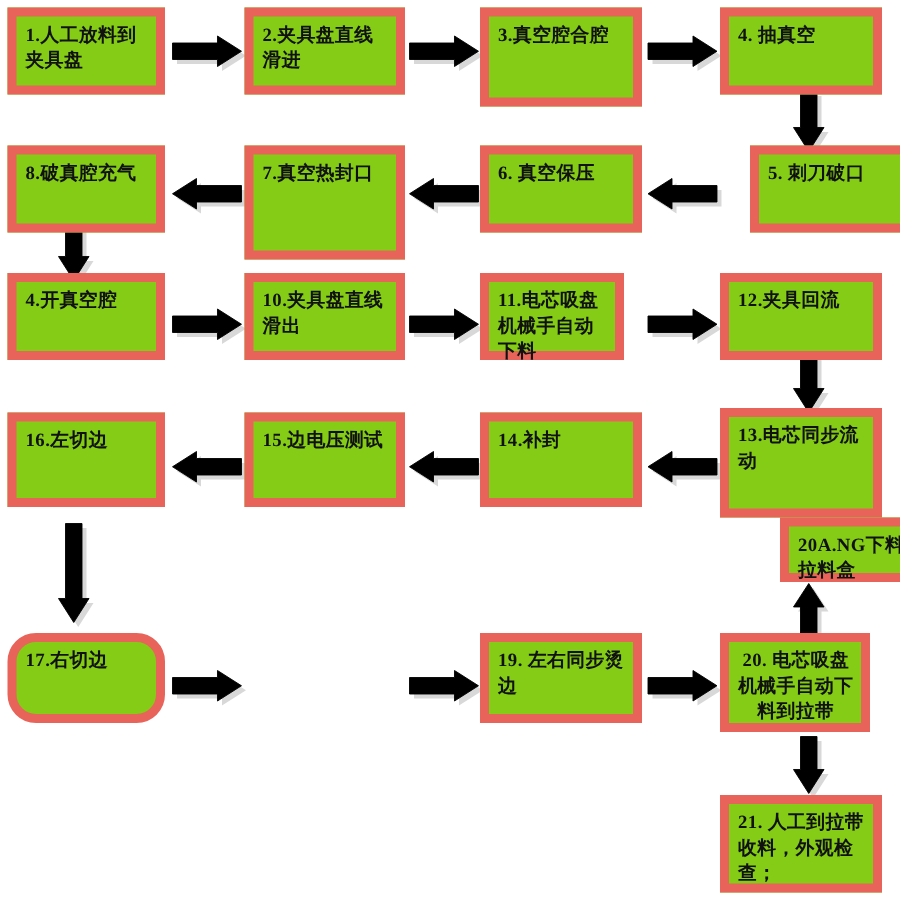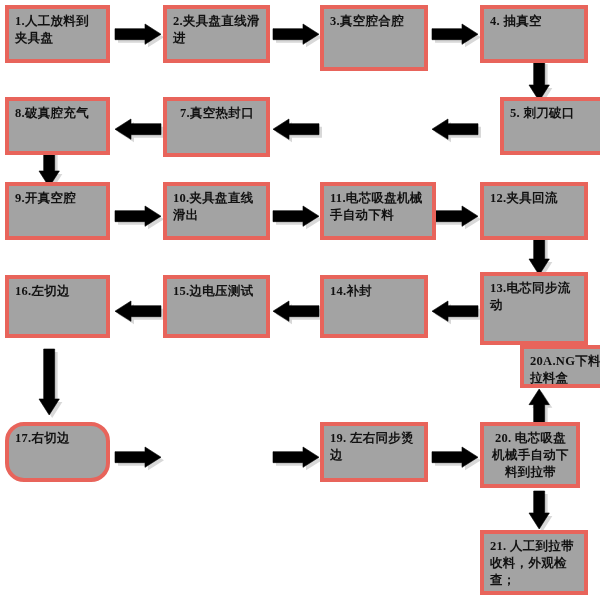--- a/index.html
+++ b/index.html
@@ -7,22 +7,22 @@
     width:600px;height:600px;
     font-family:"Liberation Serif","DejaVu Serif",serif;
     overflow:hidden;
   }
   #canvas{position:relative;width:600px;height:600px;background:#fff;}
 
   
   .box{
     position:absolute;
     box-sizing:border-box;
-    border:4px solid #f9a8d4;
-    background:#a3a3a3;
+    border:6px solid #f9a8d4;
+    background:#84cc16;
     padding:4px 5px 2px 6px;
     font-size:12.5px;
     line-height:17px;
     color:#111111;
     font-weight:bold;
     letter-spacing:.3px;
     white-space:pre-wrap;
     z-index:4;
   }
 
@@ -161,25 +161,26 @@
       <svg width="24.35" height="42" viewBox="-1 -1 24.35 42">
         <polygon points="4.675000000000001,0 4.675000000000001,22 0,22 10.175,38 20.35,22 15.675,22 15.675,0" fill="#d8d8d8" transform="translate(3,3)"></polygon>
         <polygon points="4.675000000000001,0 4.675000000000001,22 0,22 10.175,38 20.35,22 15.675,22 15.675,0" fill="#000000" stroke="#000000" stroke-width="0.6"></polygon>
       </svg>
     </div>
     <div class="box" style="left: 5px; top: 5px; width: 105px; height: 58px; border-color: rgb(232, 100, 91);">1.人工放料到夹具盘</div>
     <div class="box" style="left: 163px; top: 5px; width: 107px; height: 58px; border-color: rgb(232, 100, 91);">2.夹具盘直线滑进</div>
     <div class="box" style="left: 320px; top: 5px; width: 108px; height: 66px; border-color: rgb(232, 100, 91);">3.真空腔合腔</div>
     <div class="box" style="left: 480px; top: 5px; width: 108px; height: 58px; border-color: rgb(232, 100, 91);">4. 抽真空</div>
     <div class="box" style="left: 5px; top: 97px; width: 105px; height: 58px; border-color: rgb(232, 100, 91);">8.破真腔充气</div>
-    <div class="box" style="left: 163px; top: 97px; width: 107px; height: 60px; border-color: rgb(232, 100, 91); text-align: center;">7.真空热封口</div>
+    <div class="box" style="left: 163px; top: 97px; width: 107px; height: 76px; border-color: rgb(232, 100, 91);">7.真空热封口</div>
+    <div class="box" style="left: 320px; top: 97px; width: 108px; height: 58px; border-color: rgb(232, 100, 91);">6. 真空保压</div>
     <div class="box" style="left: 480px; top: 97px; width: 128px; height: 58px; border-color: rgb(232, 100, 91); margin-left: 20px;">5. 刺刀破口</div>
-    <div class="box" style="left: 5px; top: 182px; width: 105px; height: 58px; border-color: rgb(232, 100, 91);">9.开真空腔</div>
+    <div class="box" style="left: 5px; top: 182px; width: 105px; height: 58px; border-color: rgb(232, 100, 91);">4.开真空腔</div>
     <div class="box" style="left: 163px; top: 182px; width: 107px; height: 58px; border-color: rgb(232, 100, 91);">10.夹具盘直线滑出</div>
-    <div class="box" style="left: 320px; top: 182px; width: 116px; height: 58px; border-color: rgb(232, 100, 91);">11.电芯吸盘机械手自动下料</div>
+    <div class="box" style="left: 320px; top: 182px; width: 96px; height: 58px; border-color: rgb(232, 100, 91);">11.电芯吸盘机械手自动下料</div>
     <div class="box" style="left: 480px; top: 182px; width: 108px; height: 58px; border-color: rgb(232, 100, 91);">12.夹具回流</div>
     <div class="box" style="left: 5px; top: 275px; width: 105px; height: 63px; border-color: rgb(232, 100, 91);">16.左切边</div>
     <div class="box" style="left: 163px; top: 275px; width: 107px; height: 63px; border-color: rgb(232, 100, 91);">15.边电压测试</div>
     <div class="box" style="left: 320px; top: 275px; width: 108px; height: 63px; border-color: rgb(232, 100, 91);">14.补封</div>
     <div class="box" style="left: 480px; top: 272px; width: 108px; height: 73px; border-color: rgb(232, 100, 91);">13.电芯同步流动</div>
     <div class="box" style="left: 480px; top: 345px; width: 108px; height: 43px; border-color: rgb(232, 100, 91); margin-left: 40px;">20A.NG下料到拉料盒</div>
     <div class="box" style="left: 5px; top: 422px; width: 105px; height: 60px; border-color: rgb(232, 100, 91); border-radius: 19px;">17.右切边</div>
     <div class="box" style="left: 320px; top: 422px; width: 108px; height: 60px; border-color: rgb(232, 100, 91);">19. 左右同步烫边</div>
     <div class="box" style="left: 480px; top: 422px; width: 100px; height: 66px; border-color: rgb(232, 100, 91); text-align: center;">20. 电芯吸盘机械手自动下料到拉带</div>
     <div class="box" style="left: 480px; top: 530px; width: 108px; height: 65px; border-color: rgb(232, 100, 91);">21. 人工到拉带收料，外观检查；</div>

